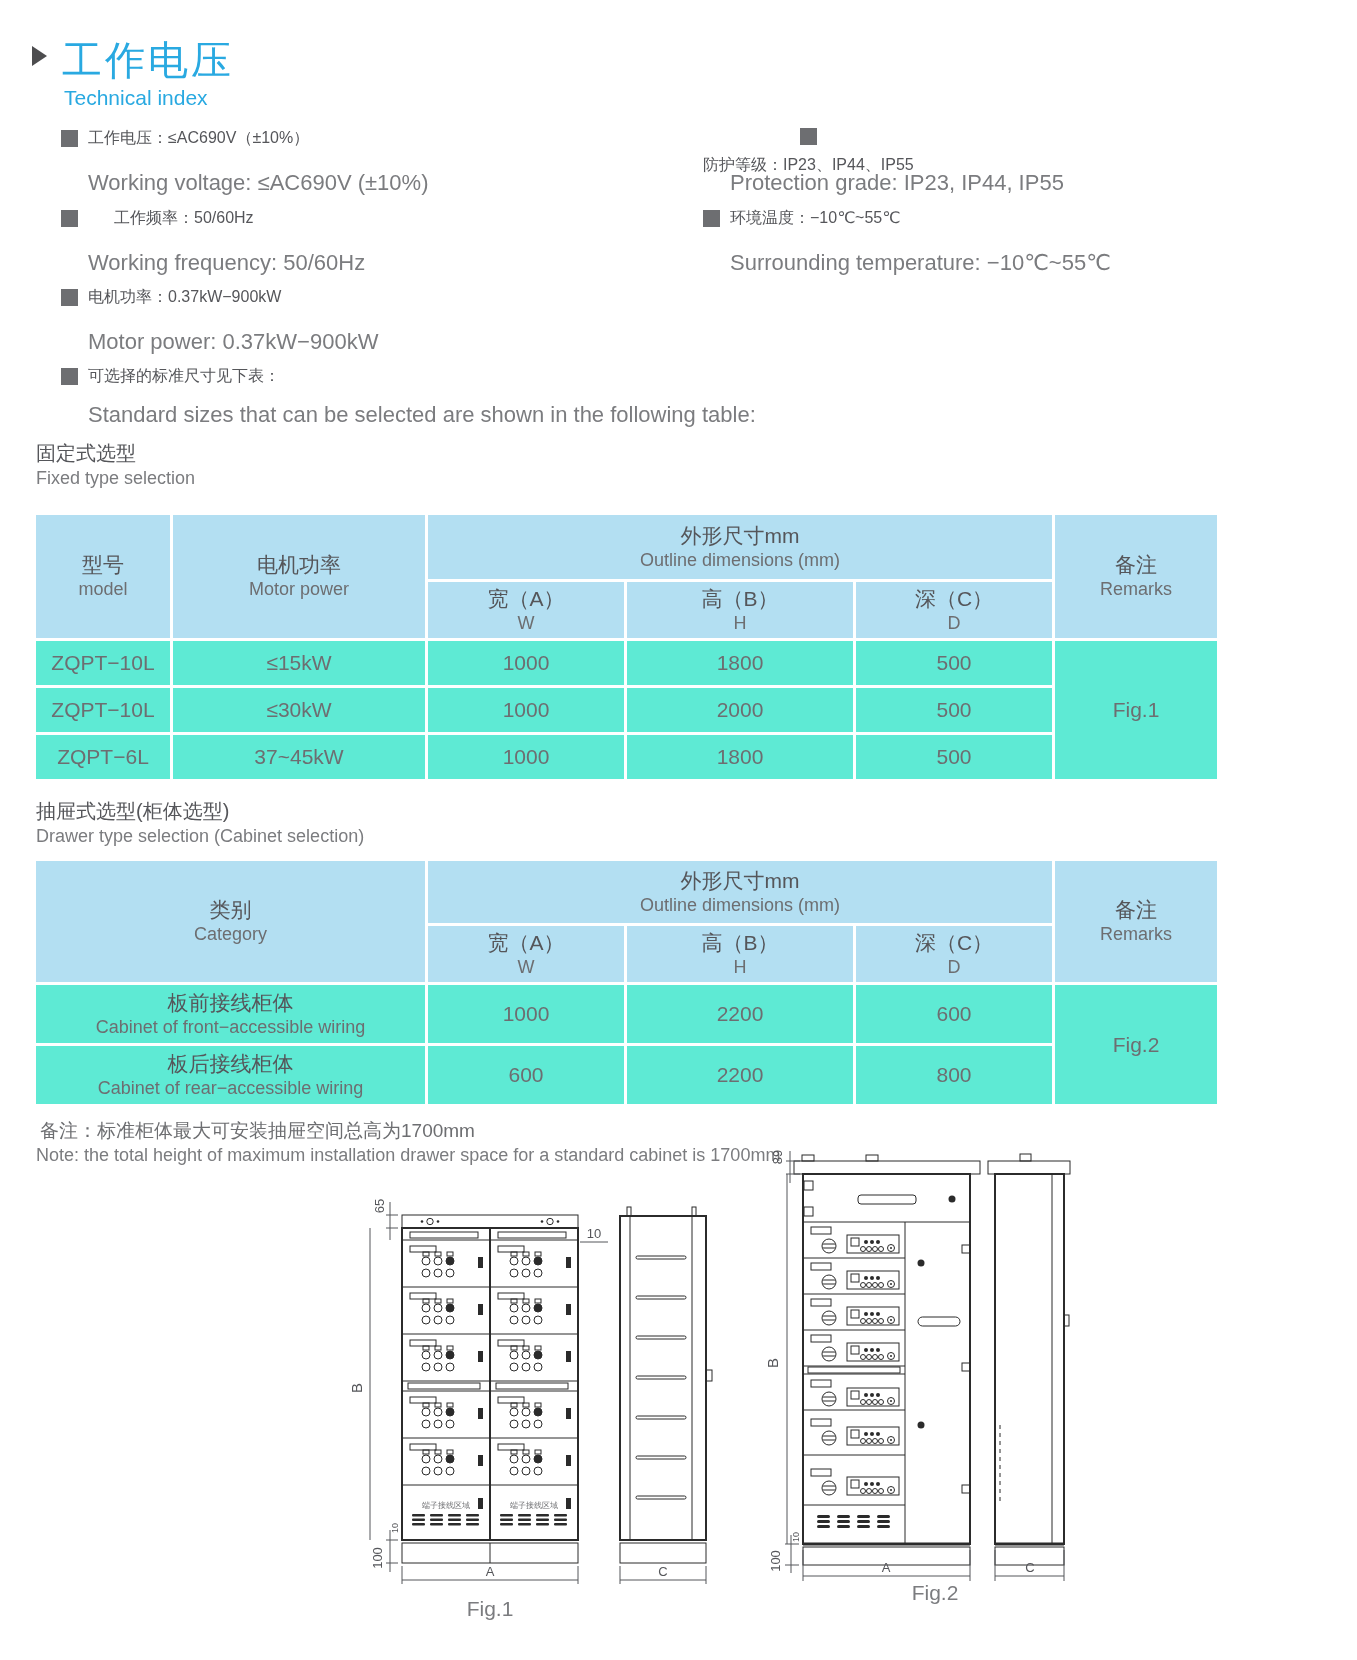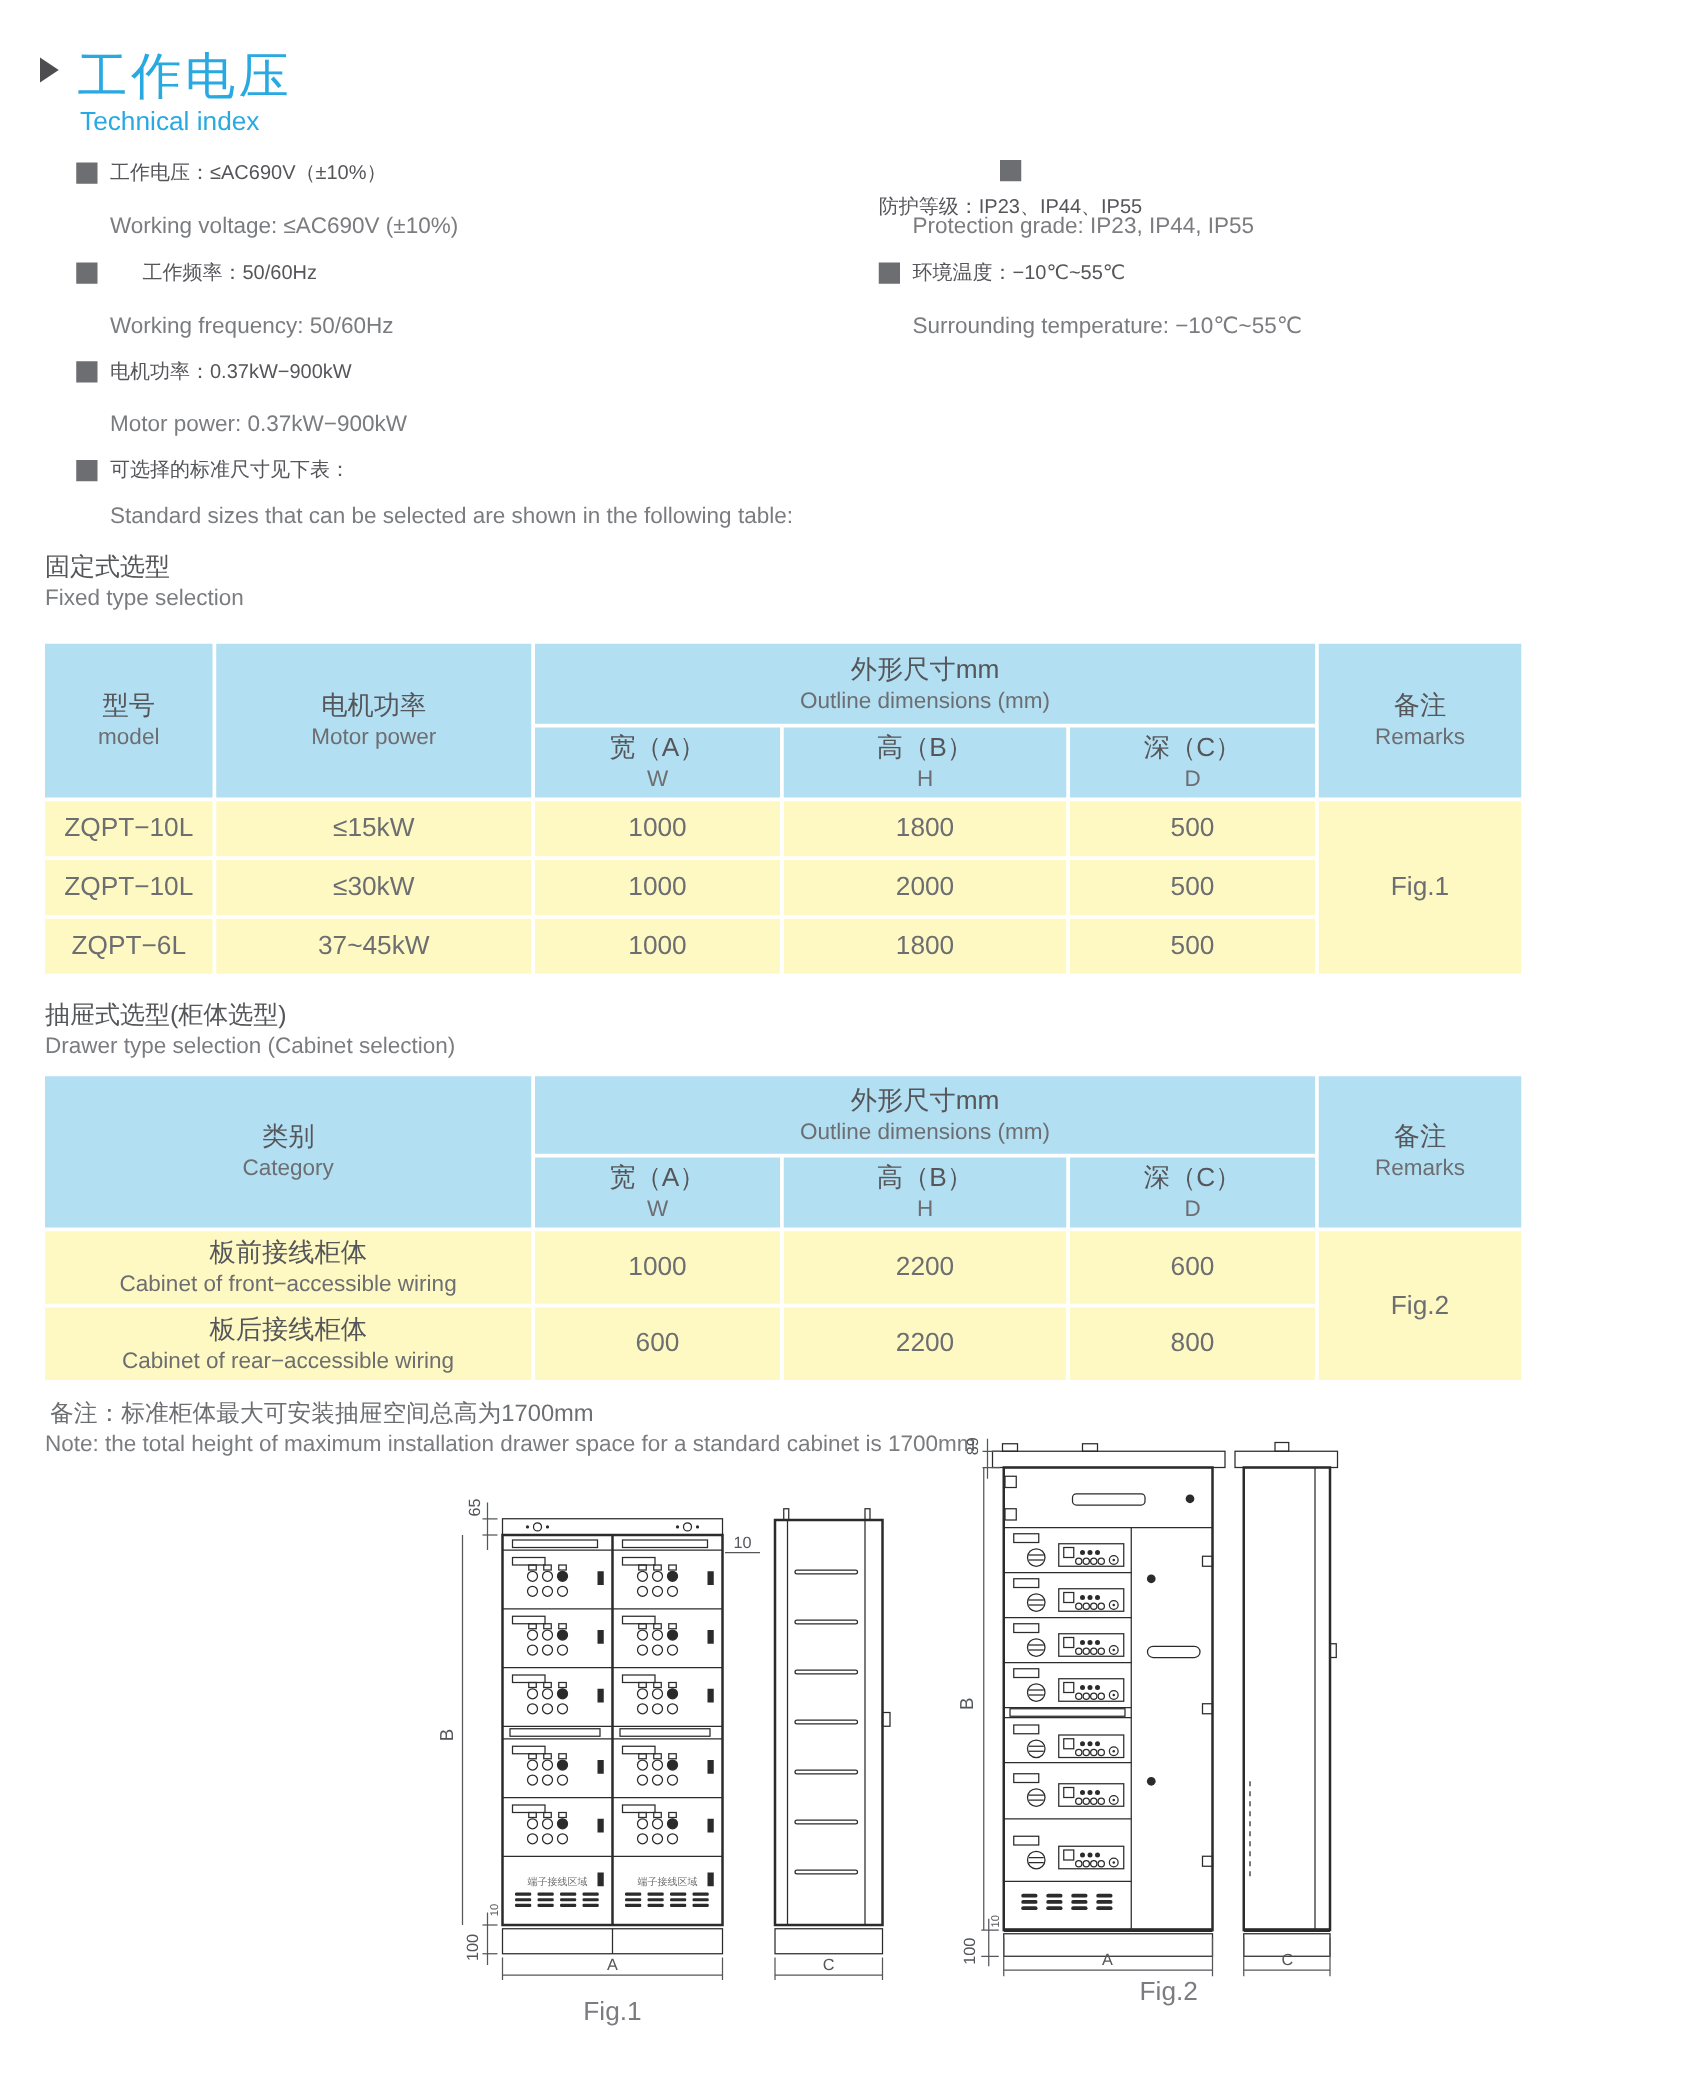--- a/index.html
+++ b/index.html
@@ -9,30 +9,30 @@
 
   
   .tri { width:0; height:0; border-left:15px solid #4d4d4f; border-top:10px solid transparent; border-bottom:10px solid transparent; }
   .title-cn { font-size:40px; color:#29a9e1; letter-spacing:3px; }
   .title-en { font-size:21px; color:#29a9e1; }
 
   
   .spec-line { position:absolute; display:flex; align-items:center; gap:10px; white-space:nowrap; }
   .sq { width:17px; height:17px; background:#6d6e71; flex:0 0 auto; }
   .cn-l { font-size:16px; color:#55565a; }
-  .en-l { position:absolute; font-size:18px; color:#7b7c7f; white-space:nowrap; }
+  .en-l { position:absolute; font-size:22px; color:#7b7c7f; white-space:nowrap; }
 
   .sec-cn { position:absolute; font-size:20px; color:#55565a;text-align:center; }
   .sec-en { position:absolute; font-size:18px; color:#7b7c7f; }
 
   
   table.spec-table { border-collapse:separate; border-spacing:3px; table-layout:fixed; }
   table.spec-table th, table.spec-table td { font-weight:normal; text-align:center; vertical-align:middle; padding:2px; }
   .hd { background:#b3dff2; }
-  .cell { background:#fef9c3; }
+  .cell { background:#5eead4; }
   .t-cn { font-size:21px; color:#55565a; line-height:1.3; }
   .t-en { font-size:18px; color:#6d6e71; line-height:1.3; }
   .t-val { font-size:21px; color:#6d6e71; }
 
   .note-cn { position:absolute; font-size:19px; color:#6d6e71; }
   .note-en { position:absolute; font-size:18px; color:#7b7c7f; }
 
   
   svg.fig { position:absolute; }
   svg.fig text { stroke:none; fill:#55565a; text-anchor:middle; font-family:"Liberation Sans","DejaVu Sans",sans-serif; }

